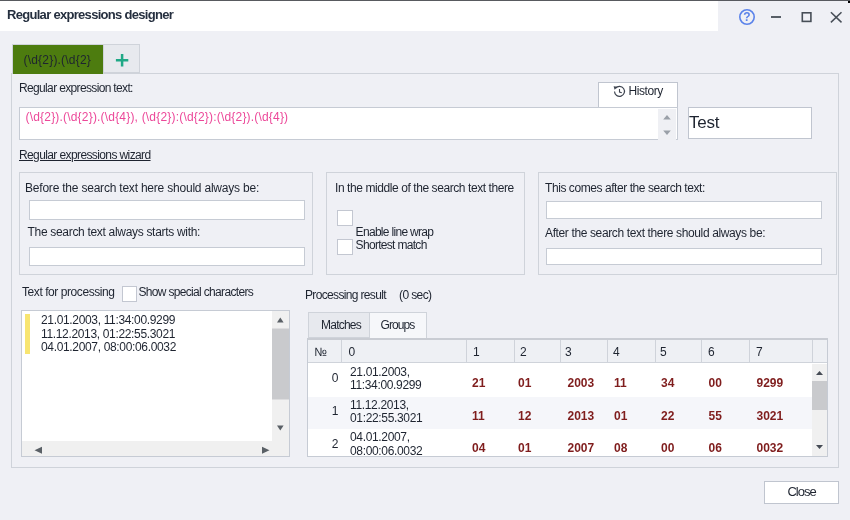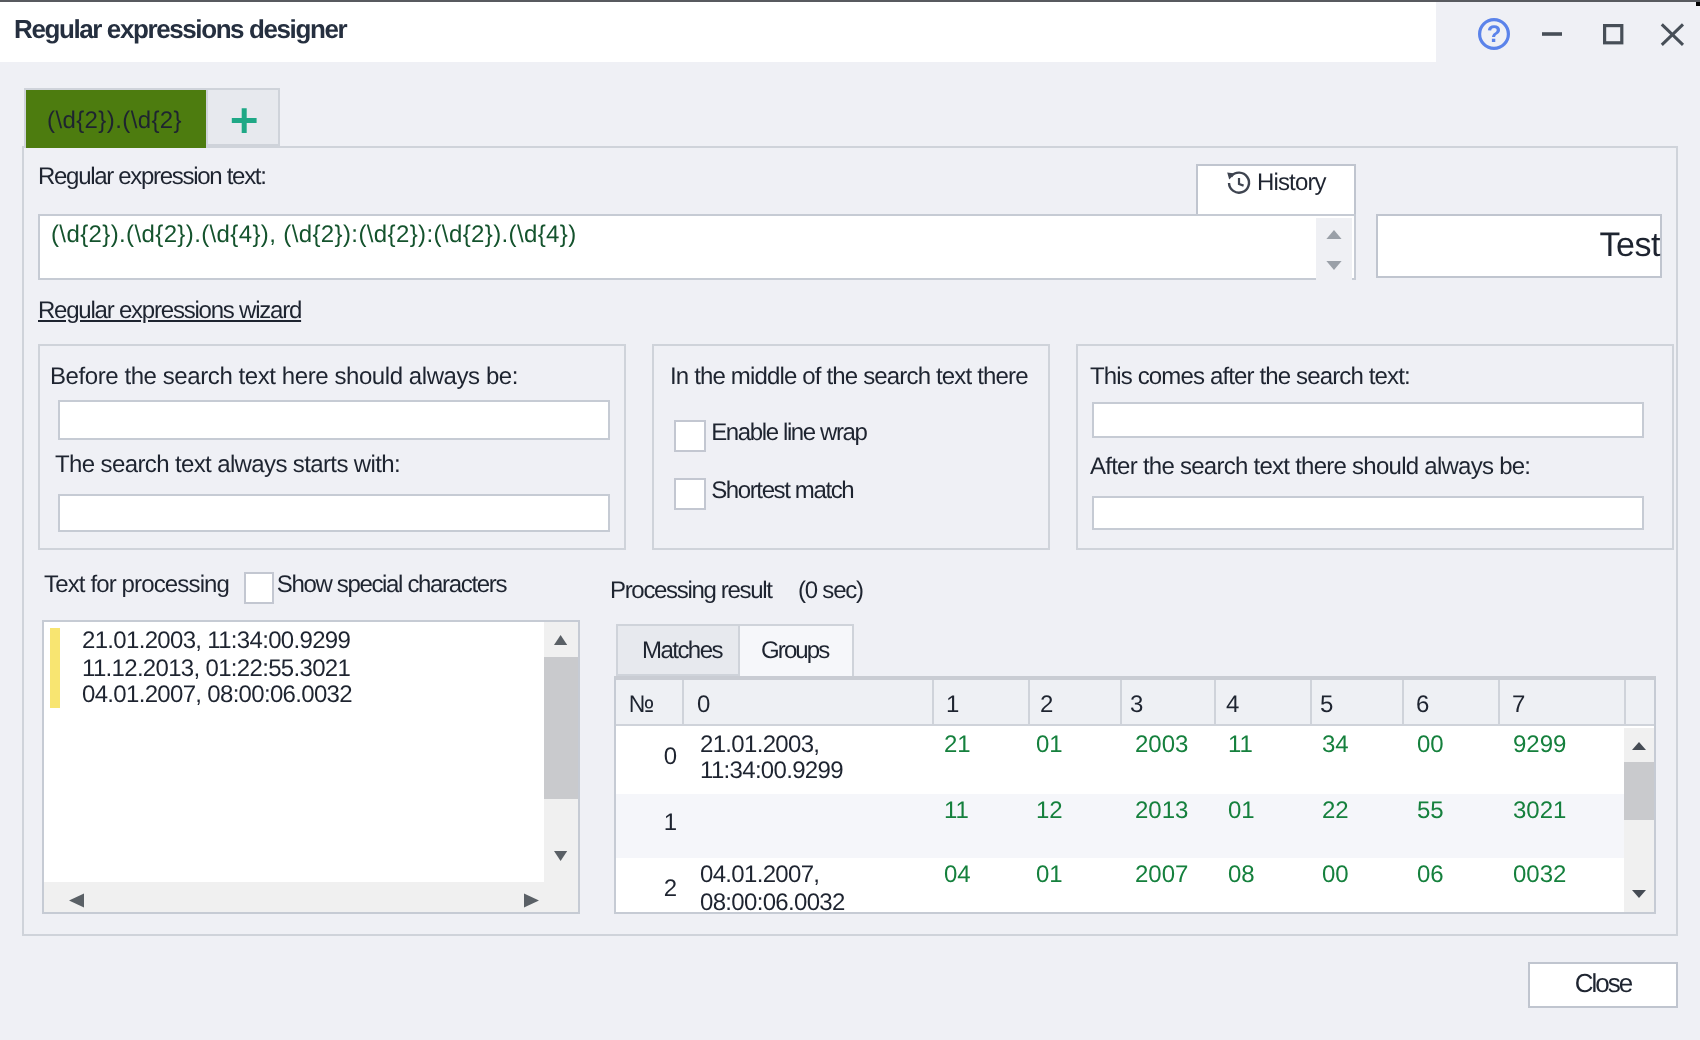--- a/index.html
+++ b/index.html
@@ -13,23 +13,23 @@
 .tab1 { position:absolute; left:12px; top:43px; width:92px; height:30px; background:#4d7c0f; border:1px solid #cfd3da; border-bottom:none; z-index:3; }
 .tab1 span { position:absolute; left:10.5px; top:8px; font-size:12px; color:#1e2430; letter-spacing:0.2px; }
 .tab2 { position:absolute; left:104px; top:43px; width:36px; height:29px; background:#e7e9ee; border:1px solid #cfd3da; border-left:none; z-index:2; }
 
 .lbl { position:absolute; font-size:12px; color:#1e2430; letter-spacing:-0.4px; white-space:pre; }
 .inp { position:absolute; background:#fff; border:1px solid #c6cbd4; }
 .btn { position:absolute; background:#fff; border:1px solid #c0c5cf; color:#1e2430; }
 
 #historybtn { left:598px; top:81px; width:80px; height:30px; font-size:12px; }
 #regexinput { left:19px; top:106px; width:659px; height:33px; }
-#regexinput .txt { position:absolute; left:5.5px; top:1.5px; font-size:12px; color:#14532d; letter-spacing:0.19px; white-space:pre; }
+#regexinput .txt { position:absolute; left:5.5px; top:1.5px; font-size:12px; color:#ec4899; letter-spacing:0.19px; white-space:pre; }
 #spinner { position:absolute; right:1px; top:1px; width:18px; height:31px; background:#eff0f4; }
-#testbtn { left:688px; top:106px; width:143px; height:32px; font-size:17px; letter-spacing:-0.22px; text-align:right; line-height:30px; }
+#testbtn { left:688px; top:106px; width:124px; height:32px; font-size:17px; letter-spacing:-0.22px; text-align:left; line-height:30px; }
 #wizlink { position:absolute; left:19px; top:147px; font-size:12px; color:#1e2430; text-decoration:underline; letter-spacing:-0.61px; }
 
 .gbox { position:absolute; border:1px solid #cfd3da; top:171px; height:103px; }
 #gbox1 { left:19px; width:294px; }
 #gbox2 { left:326px; width:199px; }
 #gbox3 { left:538px; width:299px; }
 .chk { position:absolute; width:16px; height:16px; background:#fff; border:1.5px solid #c3c7d1; }
 
 #txtproc { position:absolute; left:21px; top:309px; width:269px; height:147px; background:#fff; border:1px solid #c6cbd4; }
 #yellowstrip { position:absolute; left:3px; top:3px; width:4.5px; height:40px; background:#f8e571; }
@@ -41,21 +41,21 @@
 #groups-tab { position:absolute; left:369px; top:311px; width:58px; height:26px; background:#f6f7fa; border:1px solid #cfd3da; border-bottom:none; font-size:12px; z-index:2; }
 
 #rtable { position:absolute; left:307px; top:336.5px; width:521px; height:119.5px; background:#fff; border:1px solid #c6cbd4; border-top:2px solid #c9ccd3; overflow:hidden; }
 #thead { position:absolute; left:0; top:0; width:519px; height:23px; background:#eef0f4; border-bottom:1px solid #cfd3da; }
 .hc { position:absolute; top:5.5px; font-size:12px; color:#1e2430; }
 .hv { position:absolute; top:0; width:1px; height:23px; background:#cfd3da; }
 .trow { position:absolute; left:0; width:504px; }
 .trow.alt { background:#f5f6fa; }
 .num { position:absolute; left:0; width:30.5px; text-align:right; top:7.5px; font-size:12px; color:#1e2430; }
 .c0 { position:absolute; left:42px; top:2.3px; font-size:12px; color:#1e2430; line-height:13.5px; letter-spacing:-0.34px; white-space:pre; }
-.dc { position:absolute; top:1px; font-size:12px; color:#15803d; }
+.dc { position:absolute; top:12px; font-size:12px; color:#7f1d1d;font-weight:bold; }
 #tsb { position:absolute; right:0; top:24px; width:15px; height:92px; background:#f0f0f0; }
 #closebtn2 { left:764px; top:480px; width:75px; height:23px; font-size:13px; letter-spacing:-1px; text-align:center; line-height:19px; }
 </style>
 </head>
 <body>
 <div class="corner" style="left:0;"></div>
 <div class="corner" style="right:0;"></div>
 <div id="titlebar">
     <span id="title">Regular expressions designer</span>
 <svg width="850" height="30" style="position:absolute;left:0;top:0;">
@@ -101,21 +101,21 @@
 
 <div class="gbox" id="gbox1"></div>
 <span class="lbl" style="left:25px; top:179.5px; letter-spacing:-0.21px;">Before the search text here should always be:</span>
 <div class="inp" style="left:29px; top:199px; width:276px; height:20px;"></div>
 <span class="lbl" style="left:27.5px; top:224px; letter-spacing:-0.31px;">The search text always starts with:</span>
 <div class="inp" style="left:29px; top:246px; width:276px; height:19px;"></div>
 
 <div class="gbox" id="gbox2"></div>
 <span class="lbl" style="left:335px; top:180px; letter-spacing:-0.42px;">In the middle of the search text there</span>
 <div class="chk" style="left:337px; top:209.3px;"></div>
-<span class="lbl" style="left:355.6px; top:208px; letter-spacing:-0.69px;">Enable line wrap</span>
+<span class="lbl" style="left:355.6px; top:224px; letter-spacing:-0.69px;">Enable line wrap</span>
 <div class="chk" style="left:337px; top:238.3px;"></div>
 <span class="lbl" style="left:355.6px; top:237px; letter-spacing:-0.69px;">Shortest match</span>
 
 <div class="gbox" id="gbox3"></div>
 <span class="lbl" style="left:545px; top:180px; letter-spacing:-0.43px;">This comes after the search text:</span>
 <div class="inp" style="left:546px; top:200px; width:276px; height:18px;"></div>
 <span class="lbl" style="left:545px; top:225px; letter-spacing:-0.37px;">After the search text there should always be:</span>
 <div class="inp" style="left:546px; top:247px; width:276px; height:17px;"></div>
 
 <span class="lbl" style="left:22px; top:284.4px; letter-spacing:-0.43px;">Text for processing</span>
@@ -178,20 +178,22 @@
     <span class="dc" style="left:164px;">21</span>
       <span class="dc" style="left:210px;">01</span>
       <span class="dc" style="left:259.5px;">2003</span>
       <span class="dc" style="left:306px;">11</span>
       <span class="dc" style="left:353px;">34</span>
       <span class="dc" style="left:400.5px;">00</span>
       <span class="dc" style="left:448.5px;">9299</span>
   </div>
   <div class="trow alt" style="top:57px; height:32.5px;">
     <span class="num">1</span>
+    <span class="c0">11.12.2013,
+01:22:55.3021</span>
     <span class="dc" style="left:164px;">11</span>
       <span class="dc" style="left:210px;">12</span>
       <span class="dc" style="left:259.5px;">2013</span>
       <span class="dc" style="left:306px;">01</span>
       <span class="dc" style="left:353px;">22</span>
       <span class="dc" style="left:400.5px;">55</span>
       <span class="dc" style="left:448.5px;">3021</span>
   </div>
   <div class="trow" style="top:89.5px; height:27px;">
     <span class="num">2</span>

